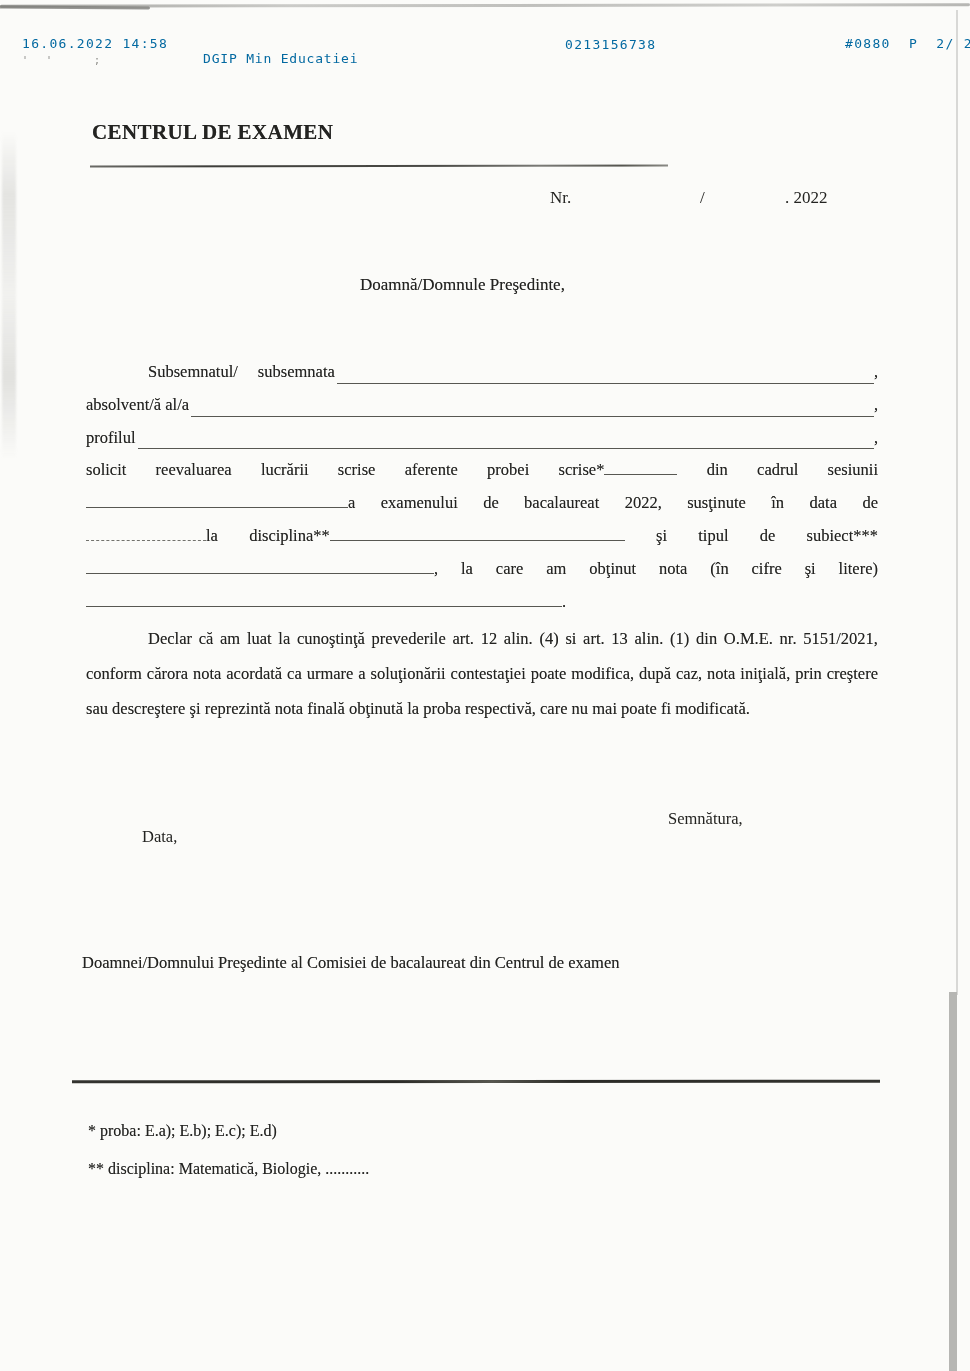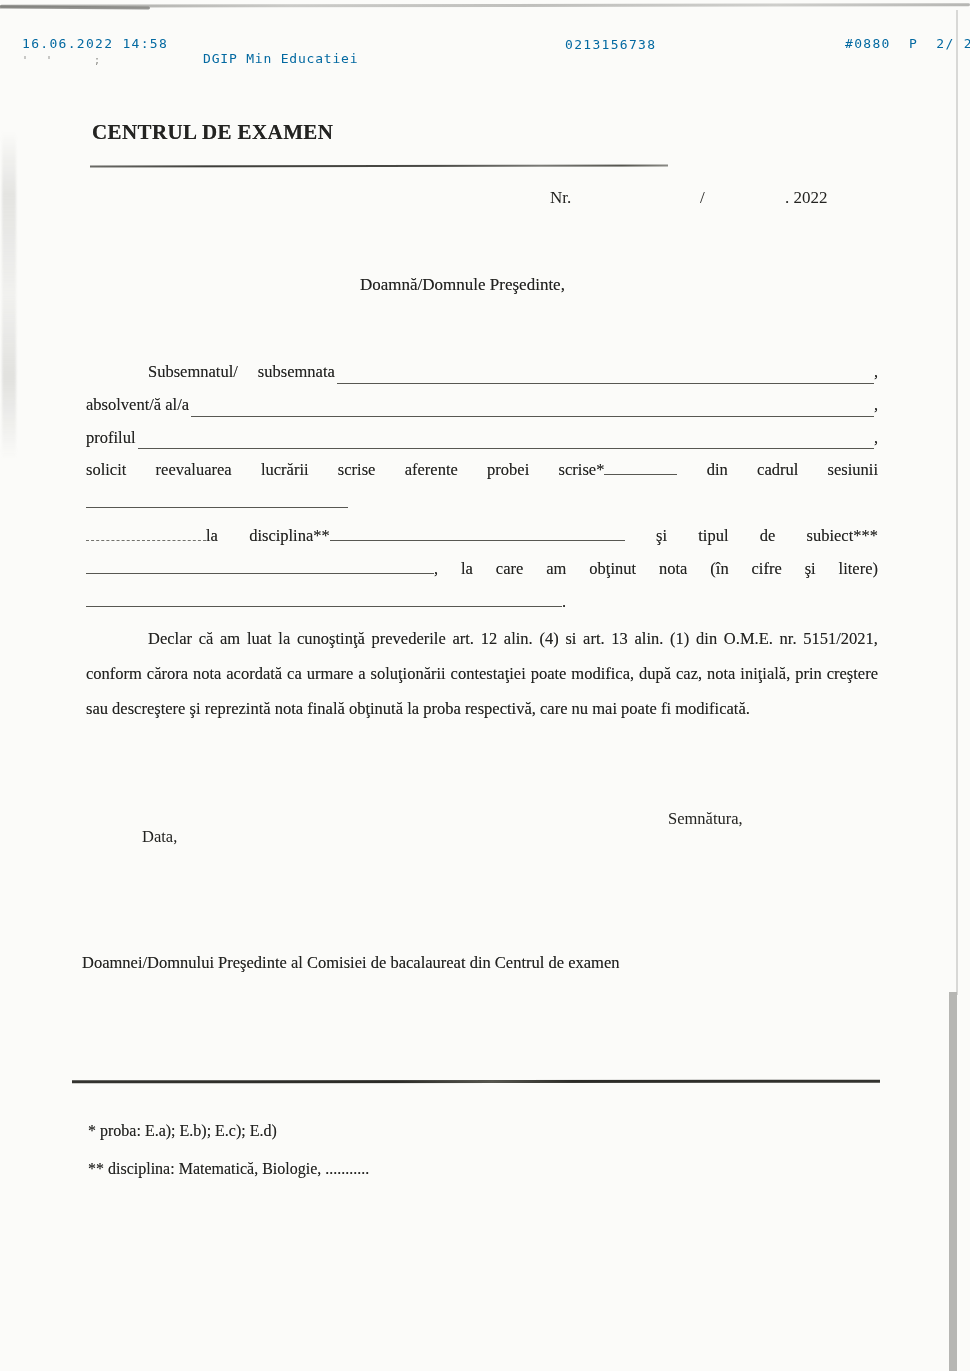--- a/index.html
+++ b/index.html
@@ -162,21 +162,21 @@
       <span class="fill"></span>
       <span>,</span>
     </div>
 
     <div class="jline">
       <span>solicit reevaluarea lucrării scrise aferente probei scrise*</span><span class="bl" style="width:73px"></span>
       <span>din cadrul sesiunii</span>
     </div>
 
     <div class="jline">
-      <span class="bl" style="width:262px"></span>
+      <span class="bl" style="width:262px"></span><span>a examenului de bacalaureat 2022, susţinute în data de</span>
     </div>
 
     <div class="jline">
       <span class="bl dashed" style="width:120px"></span><span>la disciplina**</span><span class="bl" style="width:295px"></span>
       <span>şi tipul de subiect***</span>
     </div>
 
     <div class="jline">
       <span class="bl" style="width:348px"></span><span>, la care am obţinut nota (în cifre şi litere)</span>
     </div>

